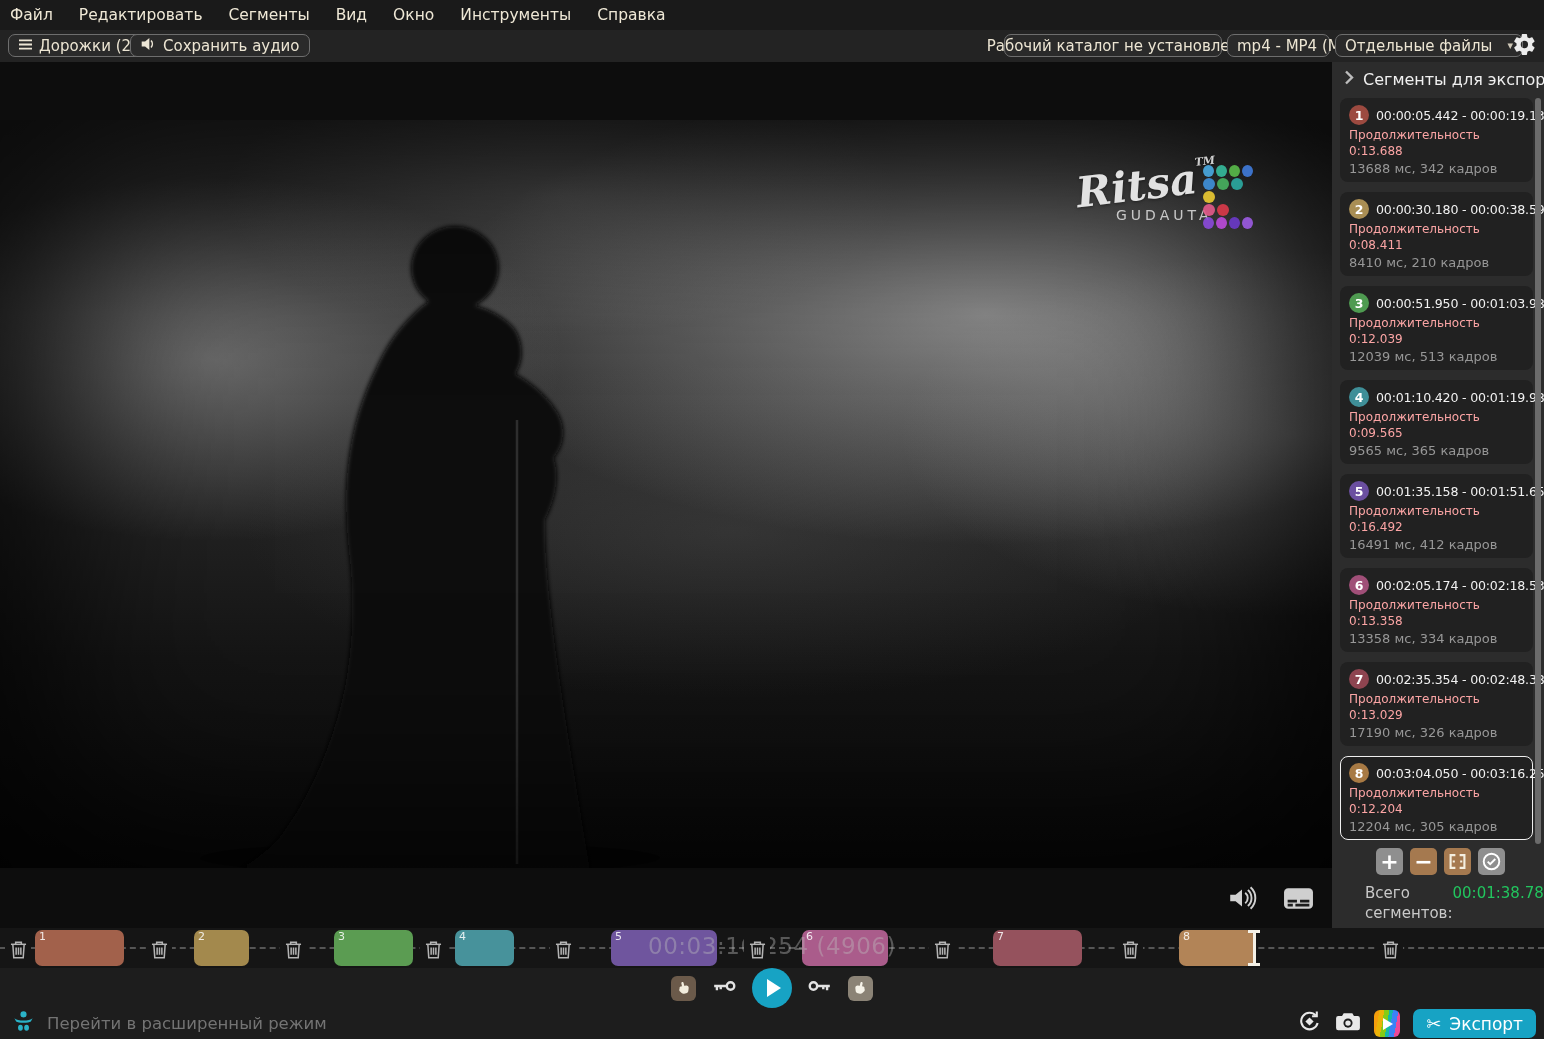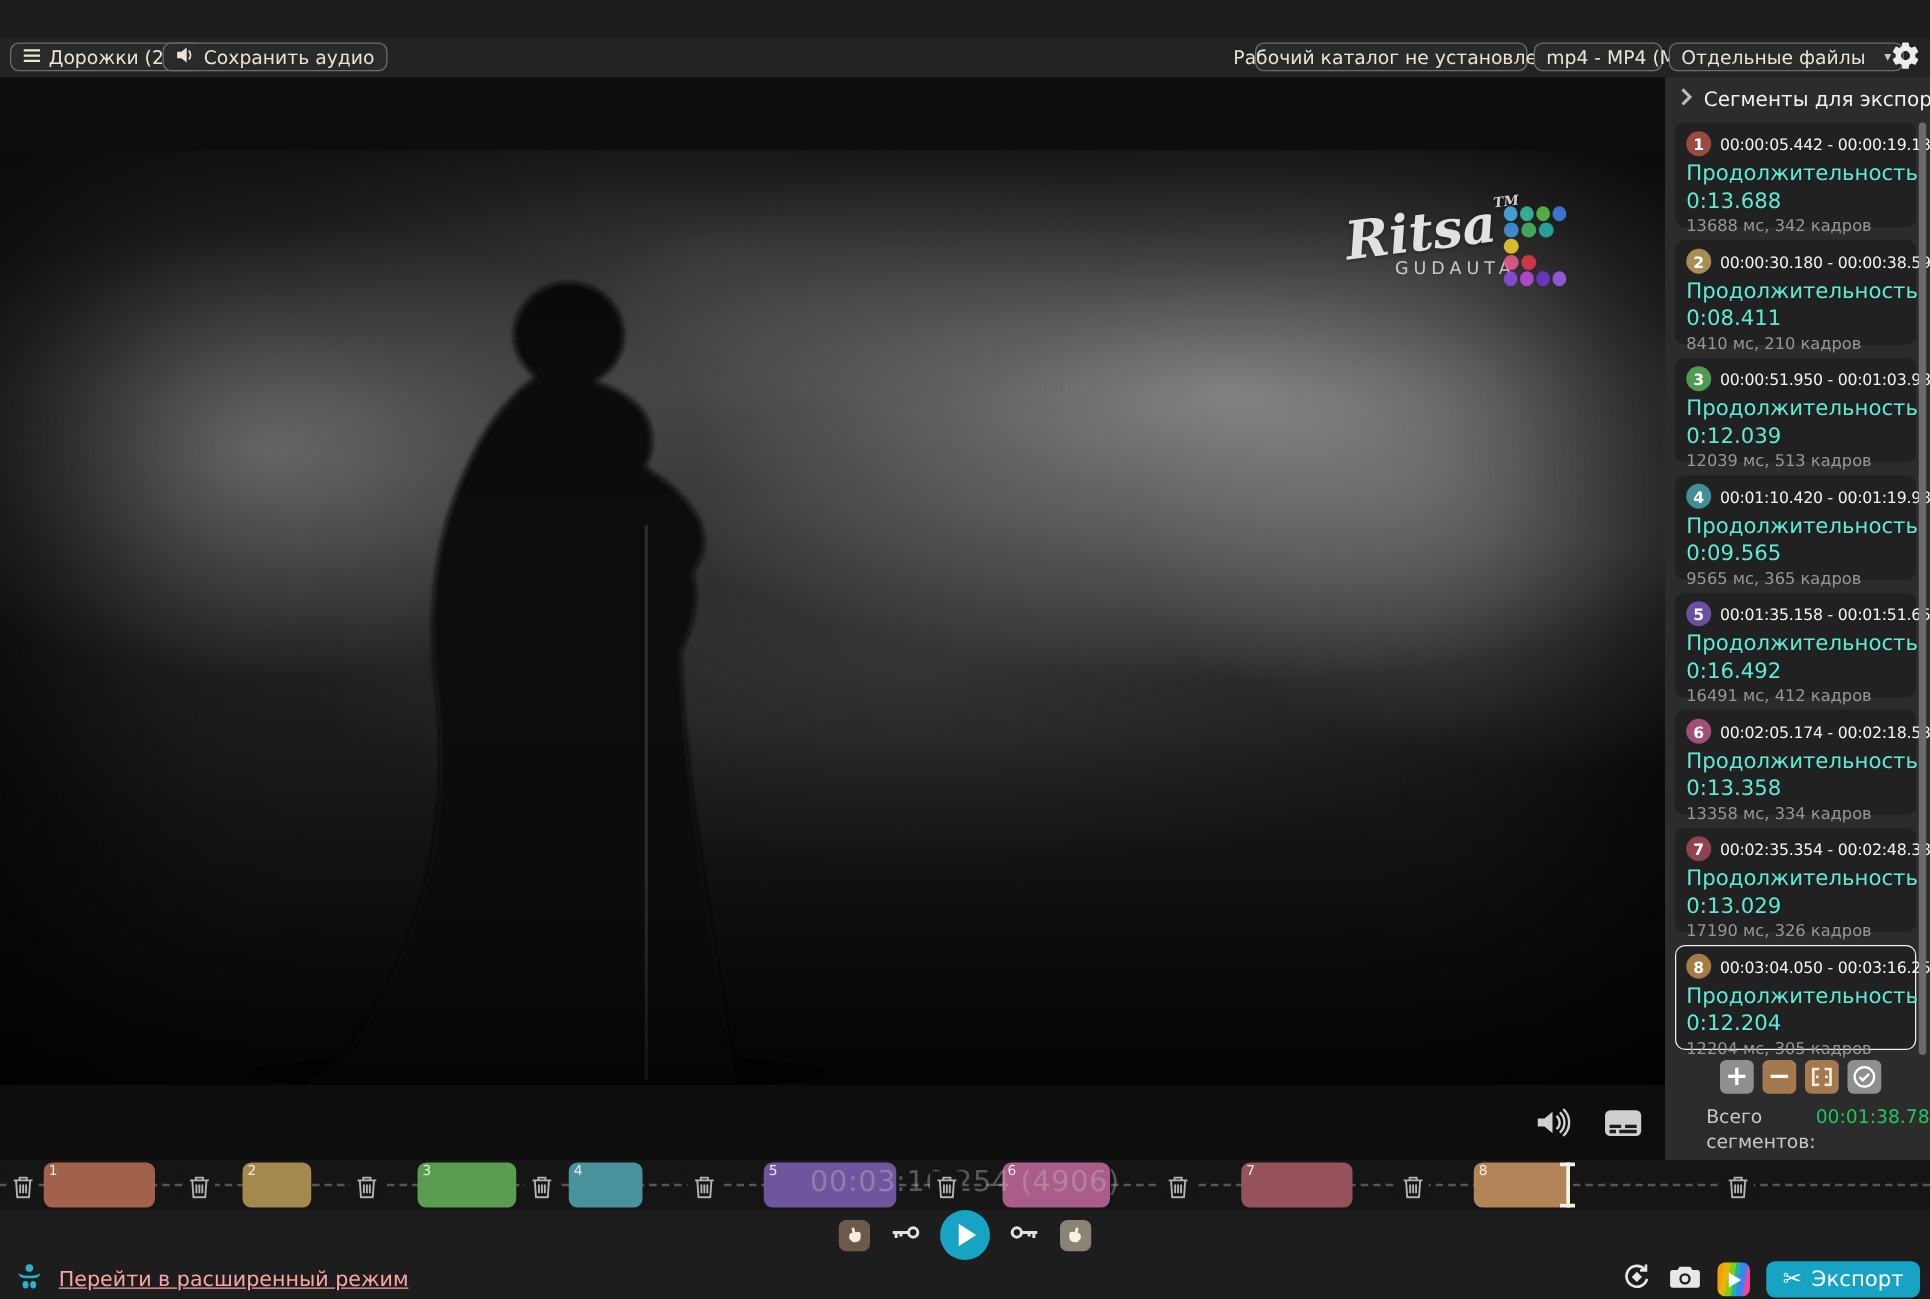--- a/index.html
+++ b/index.html
@@ -46,21 +46,21 @@
   .sb-header{position:absolute;left:12px;top:8px;display:flex;align-items:center;gap:9px;
              font-size:16px;color:#f0f0f0;white-space:nowrap;}
   .seg-list{position:absolute;left:8px;top:36px;width:193px;}
   .card{height:84px;margin-bottom:10px;background:#212121;border-radius:8px;padding:6px 8px;
         box-sizing:border-box;border:1.5px solid transparent;}
   .card.selected{border-color:#efefef;}
   .card-head{display:flex;align-items:center;gap:7px;margin-bottom:3px;}
   .badge{width:20px;height:20px;min-width:20px;border-radius:50%;display:flex;align-items:center;
          justify-content:center;font-size:12.5px;font-weight:bold;color:#fff;}
   .range{font-size:12.6px;color:#f2f2f2;white-space:nowrap;letter-spacing:-.2px;}
-  .dur{font-size:17px;color:#5eead4;line-height:1.32;width:150px;}
+  .dur{font-size:12px;color:#fca5a5;line-height:1.32;width:150px;}
   .details{font-size:13px;color:#979797;margin-top:1px;}
   .sb-scrollbar{position:absolute;right:3px;top:36px;width:6px;height:746px;background:#6b6b6b;
                 border-radius:3px;}
   .sb-buttons{position:absolute;left:44px;top:786px;display:flex;gap:7px;}
   .mini-btn{width:27px;height:27px;border-radius:5px;display:flex;align-items:center;
             justify-content:center;color:#fff;font-weight:bold;}
   .mini-gray{background:#8f8f8f;}
   .mini-tan{background:#a5794f;}
   .sb-total{position:absolute;left:12px;top:822px;width:188px;display:flex;
             justify-content:space-between;font-size:15px;color:#c9c9c9;line-height:1.3;margin-left:21px;}
@@ -85,35 +85,44 @@
   .hand-left{background:#6b5a4a;}
   .hand-right{background:#8b8376;}
   .play-btn{width:40px;height:40px;border-radius:50%;display:flex;align-items:center;
             justify-content:center;}
   .play-tri{width:0;height:0;border-left:14px solid #fff;border-top:9px solid transparent;
             border-bottom:9px solid transparent;margin-left:4px;}
   .mirror{transform:scaleX(-1);}
   
   .bottombar{position:absolute;left:0;top:1008px;width:1544px;height:31px;background:#1d1d1d;}
   .adv-mode{position:absolute;left:12px;top:2px;display:flex;align-items:center;gap:12px;
-            font-size:16.5px;color:#fca5a5;text-decoration:underline;}
+            font-size:16.5px;color:#737373;}
   .br-icons{position:absolute;right:8px;top:1px;display:flex;align-items:center;gap:13px;}
   .rainbow{width:26px;height:27px;border-radius:6px;display:flex;align-items:center;justify-content:center;
     background:linear-gradient(100deg,#f59e0b 0 18%,#eab308 18% 34%,#84cc16 34% 50%,#14b8a6 50% 62%,#3b82f6 62% 80%,#ec4899 80% 100%);}
   .rainbow .tri{width:0;height:0;border-left:10px solid #fff;border-top:6px solid transparent;
                 border-bottom:6px solid transparent;margin-left:2px;}
   .export-btn{display:flex;align-items:center;gap:8px;background:#17a3c4;color:#fff;border-radius:7px;
               height:29px;padding:0 13px;font-size:17px;}
   .scissors{font-size:18px;}
 </style>
 </head>
 <body>
 
 <div id="app">
 
+  <div class="menubar" id="menubar">
+      <span class="menu-item">Файл</span>
+      <span class="menu-item">Редактировать</span>
+      <span class="menu-item">Сегменты</span>
+      <span class="menu-item">Вид</span>
+      <span class="menu-item">Окно</span>
+      <span class="menu-item">Инструменты</span>
+      <span class="menu-item">Справка</span>
+    </div>
 
   <div class="toolbar">
     <div class="tb-btn" style="left:8px;">
       <span>
         <svg width="15" height="13" viewBox="0 0 16 14">
             <g stroke="#ece5d5" stroke-width="2">
               <path d="M1 2.5h14M1 7h14M1 11.5h14"></path>
             </g>
           </svg>
       </span>

